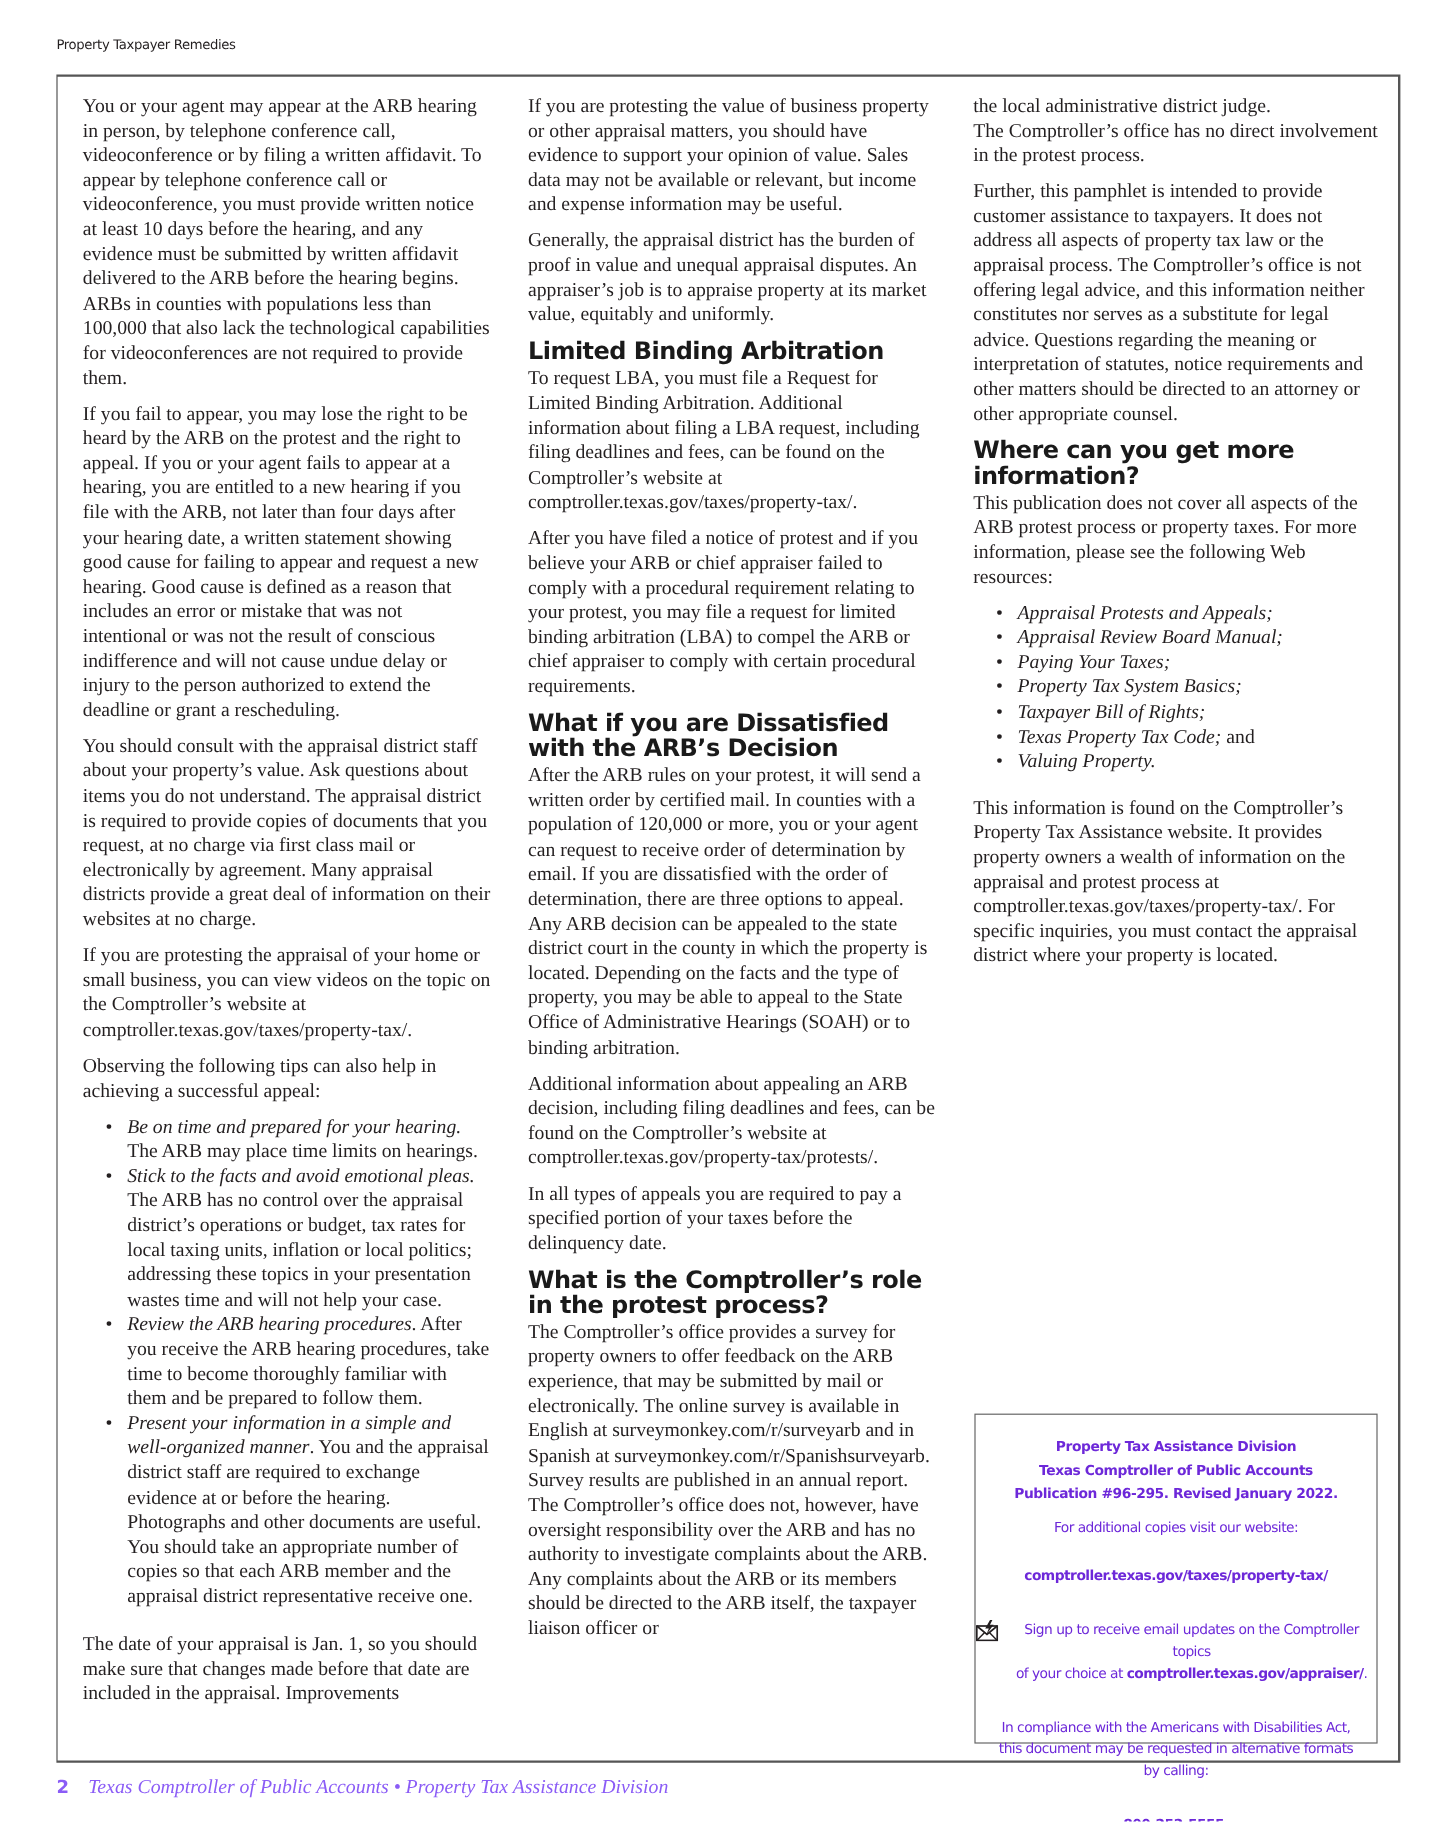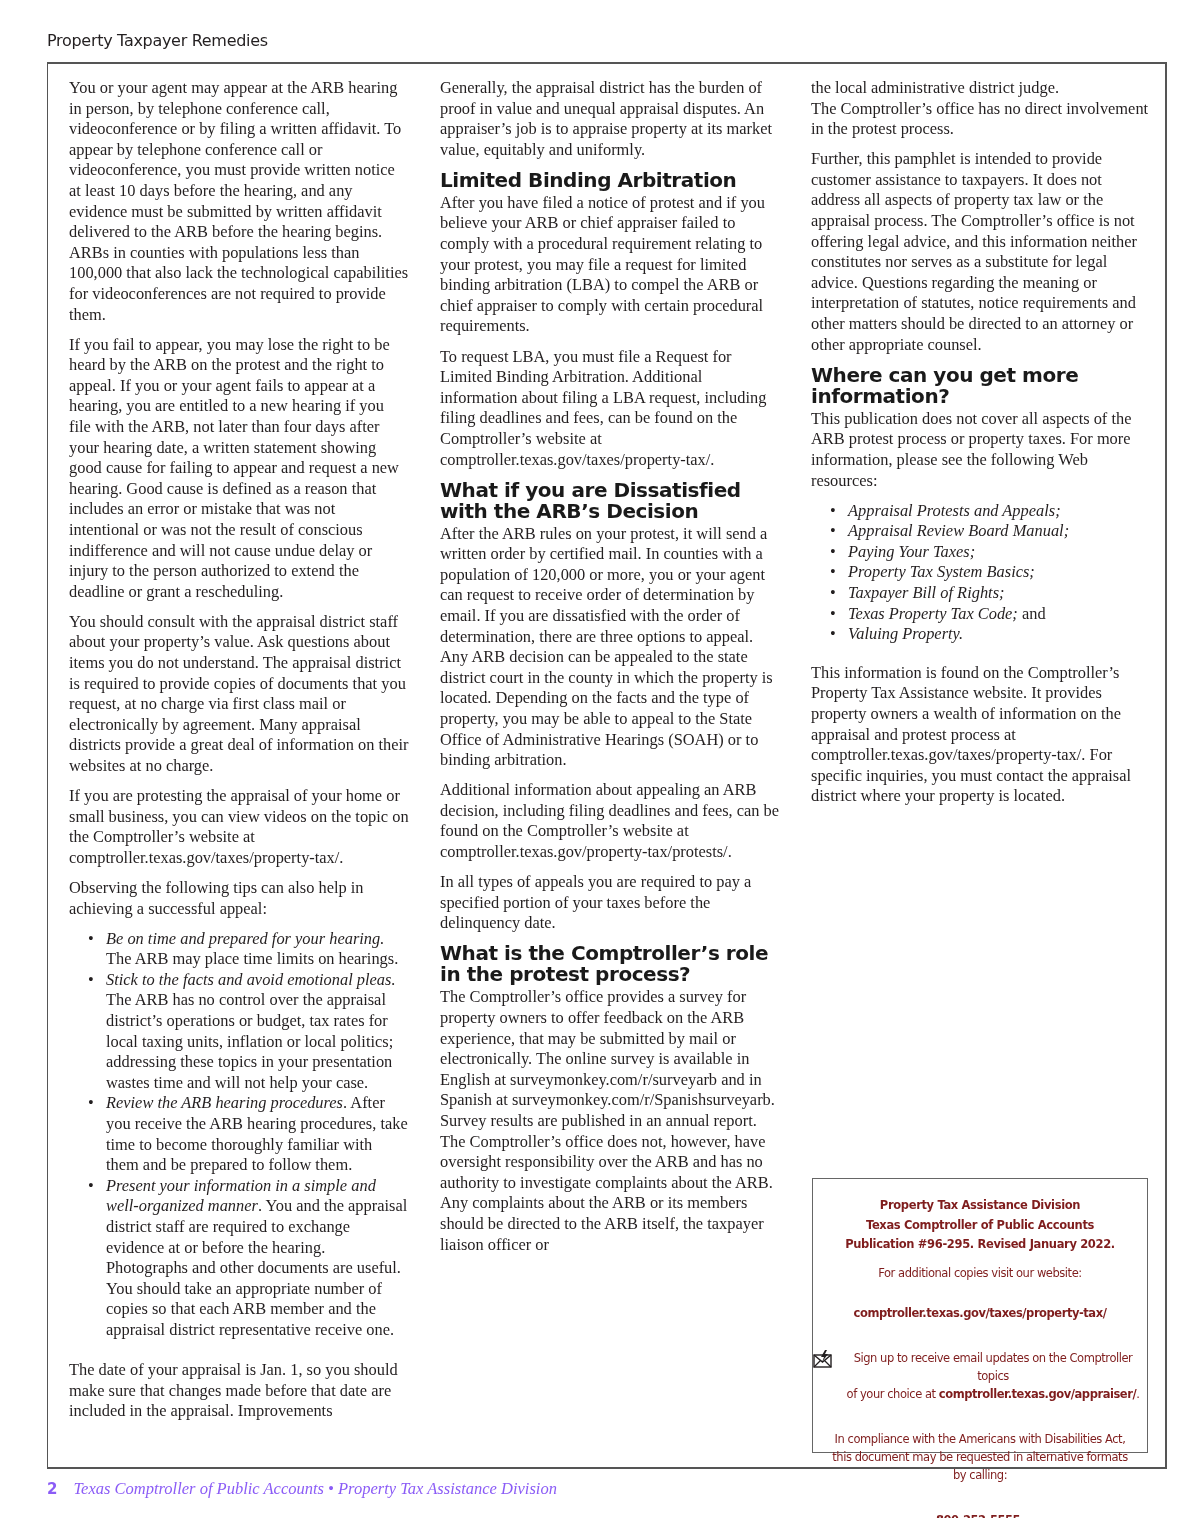--- a/index.html
+++ b/index.html
@@ -1,30 +1,30 @@
 <!DOCTYPE html>
 <html><head>
 <meta charset="utf-8">
 <style>
   html, body { margin: 0; padding: 0; background: #ffffff; }
   body { width: 1204px; height: 1518px; position: relative; overflow: hidden; color: #231f20; }
-  .running-head { position: absolute; left: 47px; top: 31px; font-family: "DejaVu Sans", sans-serif; font-size: 16px; letter-spacing: -0.3px; color: #231f20; }
+  .running-head { position: absolute; left: 47px; top: 31px; font-family: "DejaVu Sans", sans-serif; font-size: 11px; letter-spacing: -0.3px; color: #231f20; }
   .frame { position: absolute; left: 47px; top: 62px; width: 1120px; height: 1407px; border: 2px solid #555; border-left-width: 1.5px; box-sizing: border-box; }
   .col { position: absolute; top: 78px; font-family: "Liberation Serif", serif; font-size: 16.4px; line-height: 20.6px; color: #231f20; }
   .col1 { left: 69px; width: 340px; }
   .col2 { left: 440px; width: 340px; }
   .col3 { left: 811px; width: 340px; }
   .col p { margin: 0 0 9.5px 0; }
   .col h2 { font-family: "DejaVu Sans", sans-serif; font-weight: bold; font-size: 20px; line-height: 21px; letter-spacing: -0.45px; margin: 0 0 2px 0; color: #1a1a1a; }
   .col ul { list-style: none; margin: 0 0 9.5px 0; padding: 0 0 0 37px; }
   .col li { position: relative; }
   .col li::before { content: "\2022"; position: absolute; left: -18px; top: 0; }
   .col em { font-style: italic; }
   .gap { height: 10px; }
-  .infobox { position: absolute; left: 812px; top: 1178px; width: 336px; height: 275px; border: 1.5px solid #666; box-sizing: border-box; font-family: "DejaVu Sans", sans-serif; text-align: center; color: #7f1d1d; }
+  .infobox { position: absolute; left: 812px; top: 1178px; width: 336px; height: 275px; border: 1.5px solid #666; box-sizing: border-box; font-family: "DejaVu Sans", sans-serif; text-align: center; color: #6d28d9; }
   .infobox .org { font-weight: bold; font-size: 11.5px; line-height: 19.5px; margin-top: 17px; letter-spacing: -0.35px; }
   .infobox .small { font-size: 11.5px; line-height: 18px; letter-spacing: -0.45px; margin-top: 27px; }
   .infobox .copies { margin-top: 9px; }
   .infobox .url { font-weight: bold; margin-top: 22px; }
   .subscribe { margin-top: 14px; display: flex; justify-content: center; align-items: flex-start; gap: 6px; }
   .subscribe .envelope { width: 20px; height: 18px; flex: none; margin-top: 1px; }
   .subscribe .txt { text-align: center; }
   .ada { margin-top: 8px; }
   .phone { font-weight: bold; margin-top: 8px; }
   .footer { position: absolute; left: 47px; top: 1479px; font-family: "Liberation Serif", serif; font-style: italic; font-size: 16.5px; color: #8b5cf6; }
@@ -47,24 +47,25 @@
     <li><em>Be on time and prepared for your hearing.</em><span> The ARB may place time limits on hearings.</span></li>
     <li><em>Stick to the facts and avoid emotional pleas.</em><span> The ARB has no control over the appraisal district’s operations or budget, tax rates for local taxing units, inflation or local politics; addressing these topics in your presentation wastes time and will not help your case.</span></li>
     <li><em>Review the ARB hearing procedures</em><span>. After you receive the ARB hearing procedures, take time to become thoroughly familiar with them and be prepared to follow them.</span></li>
     <li><em>Present your information in a simple and well-organized manner</em><span>. You and the appraisal district staff are required to exchange evidence at or before the hearing. Photographs and other documents are useful. You should take an appropriate number of copies so that each ARB member and the appraisal district representative receive one.</span></li>
   </ul>
   <div class="gap"></div>
   <p>The date of your appraisal is Jan. 1, so you should make sure that changes made before that date are included in the appraisal. Improvements</p>
 </div>
 
 <div class="col col2">
+  <p>If you are protesting the value of business property or other appraisal matters, you should have evidence to support your opinion of value. Sales data may not be available or relevant, but income and expense information may be useful.</p>
   <p>Generally, the appraisal district has the burden of proof in value and unequal appraisal disputes. An appraiser’s job is to appraise property at its market value, equitably and uniformly.</p>
   <h2>Limited Binding Arbitration</h2>
+  <p>To request LBA, you must file a Request for Limited Binding Arbitration. Additional information about filing a LBA request, including filing deadlines and fees, can be found on the Comptroller’s website at comptroller.texas.gov/taxes/property-tax/.</p>
   <p>After you have filed a notice of protest and if you believe your ARB or chief appraiser failed to comply with a procedural requirement relating to your protest, you may file a request for limited binding arbitration (LBA) to compel the ARB or chief appraiser to comply with certain procedural requirements.</p>
-  <p>To request LBA, you must file a Request for Limited Binding Arbitration. Additional information about filing a LBA request, including filing deadlines and fees, can be found on the Comptroller’s website at comptroller.texas.gov/taxes/property-tax/.</p>
   <h2>What if you are Dissatisfied with the ARB’s Decision</h2>
   <p>After the ARB rules on your protest, it will send a written order by certified mail. In counties with a population of 120,000 or more, you or your agent can request to receive order of determination by email. If you are dissatisfied with the order of determination, there are three options to appeal. Any ARB decision can be appealed to the state district court in the county in which the property is located. Depending on the facts and the type of property, you may be able to appeal to the State Office of Administrative Hearings (SOAH) or to binding arbitration.</p>
   <p>Additional information about appealing an ARB decision, including filing deadlines and fees, can be found on the Comptroller’s website at comptroller.texas.gov/property-tax/protests/.</p>
   <p>In all types of appeals you are required to pay a specified portion of your taxes before the delinquency date.</p>
   <h2>What is the Comptroller’s role in the protest process?</h2>
   <p>The Comptroller’s office provides a survey for property owners to offer feedback on the ARB experience, that may be submitted by mail or electronically. The online survey is available in English at surveymonkey.com/r/surveyarb and in Spanish at surveymonkey.com/r/Spanishsurveyarb. Survey results are published in an annual report. The Comptroller’s office does not, however, have oversight responsibility over the ARB and has no authority to investigate complaints about the ARB. Any complaints about the ARB or its members should be directed to the ARB itself, the taxpayer liaison officer or</p>
 </div>
 
 <div class="col col3">
   <p><span>the local administrative district judge.</span><br><span>The Comptroller’s office has no direct involvement in the protest process.</span></p>

